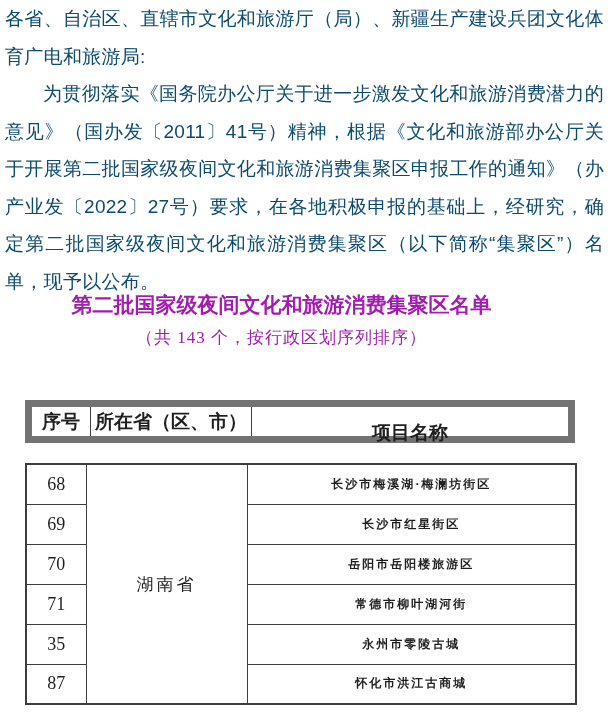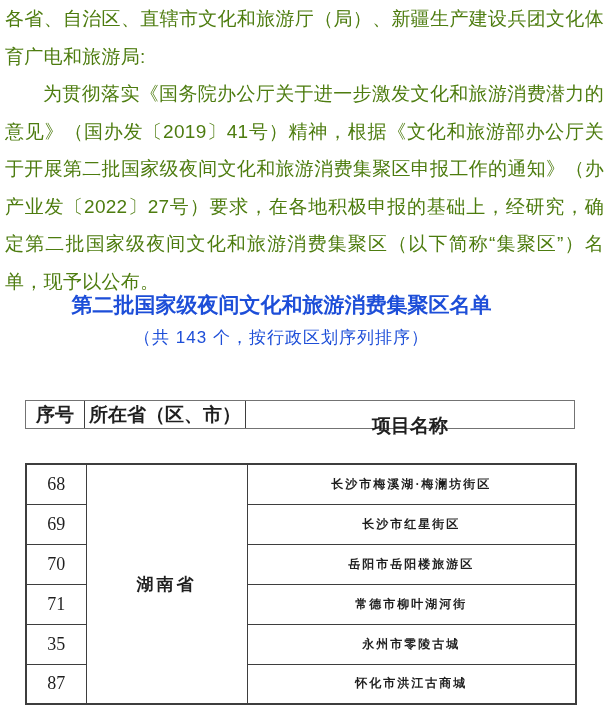--- a/index.html
+++ b/index.html
@@ -12,53 +12,53 @@
     overflow: hidden;
     font-family: "Liberation Sans", "DejaVu Sans", sans-serif;
   }
   .textblock {
     position: absolute;
     top: 0;
     left: 5px;
     width: 599px;
     font-size: 19px;
     line-height: 37.5px;
-    color: #4d7c0f;
+    color: #0c4a6e;
     letter-spacing: 0.3px;
     text-align: justify;
   }
   .salutation { }
   .paragraph { text-indent: 2em; }
   .titleblock {
     position: absolute;
     top: 290px;
     left: 5px;
     width: 553px;
     text-align: center;
-    color: #1d4ed8;
-    font-family: Liberation Sans, sans-serif;
+    color: #a21caf;
+    font-family: Liberation Serif, serif;
   }
   .list-title {
     font-size: 21px;
     font-weight: bold;
     line-height: 30px;
   }
   .list-subtitle {
     margin-top: 6px;
     font-size: 17px;
     line-height: 24px;
     letter-spacing: 1px;
   }
   .header-table {
     position: absolute;
     top: 400px;
     left: 25px;
     width: 550px;
-    height: 29px;
-    border: 1px solid #737373;
+    height: 43px;
+    border: 7px solid #737373;
     display: flex;
     align-items: stretch;
     font-family: "Liberation Serif", "DejaVu Serif", serif;
     color: #1f1f1f;
   }
   .header-cell {
     display: flex;
     align-items: center;
     justify-content: center;
     font-size: 19px;
@@ -81,37 +81,37 @@
   }
   .body-table td {
     border: 1.5px solid #3e3e3e;
     height: 40px;
     text-align: center;
     vertical-align: middle;
   }
   .body-table td.cell-serial { font-size: 18px; }
   .body-table td.cell-province {
     font-size: 17px;
-    font-weight: bold;
+    font-weight: normal;
     letter-spacing: 3px;
   }
   .body-table td.cell-project {
     font-size: 12px;
     font-weight: bold;
     letter-spacing: 2px;
   }
 </style>
 </head>
 <body>
 
 <div class="page">
 
   <div class="textblock">
     <p class="salutation">各省、自治区、直辖市文化和旅游厅（局）、新疆生产建设兵团文化体育广电和旅游局:</p>
-    <p class="paragraph">为贯彻落实《国务院办公厅关于进一步激发文化和旅游消费潜力的意见》（国办发〔2019〕41号）精神，根据《文化和旅游部办公厅关于开展第二批国家级夜间文化和旅游消费集聚区申报工作的通知》（办产业发〔2022〕27号）要求，在各地积极申报的基础上，经研究，确定第二批国家级夜间文化和旅游消费集聚区（以下简称“集聚区”）名单，现予以公布。</p>
+    <p class="paragraph">为贯彻落实《国务院办公厅关于进一步激发文化和旅游消费潜力的意见》（国办发〔2011〕41号）精神，根据《文化和旅游部办公厅关于开展第二批国家级夜间文化和旅游消费集聚区申报工作的通知》（办产业发〔2022〕27号）要求，在各地积极申报的基础上，经研究，确定第二批国家级夜间文化和旅游消费集聚区（以下简称“集聚区”）名单，现予以公布。</p>
   </div>
 
   <div class="titleblock">
     <div class="list-title">第二批国家级夜间文化和旅游消费集聚区名单</div>
     <div class="list-subtitle">（共 143 个，按行政区划序列排序）</div>
   </div>
 
   <div class="header-table">
     <div class="header-cell hc-no">序号</div>
     <div class="header-cell hc-province">所在省（区、市）</div>

